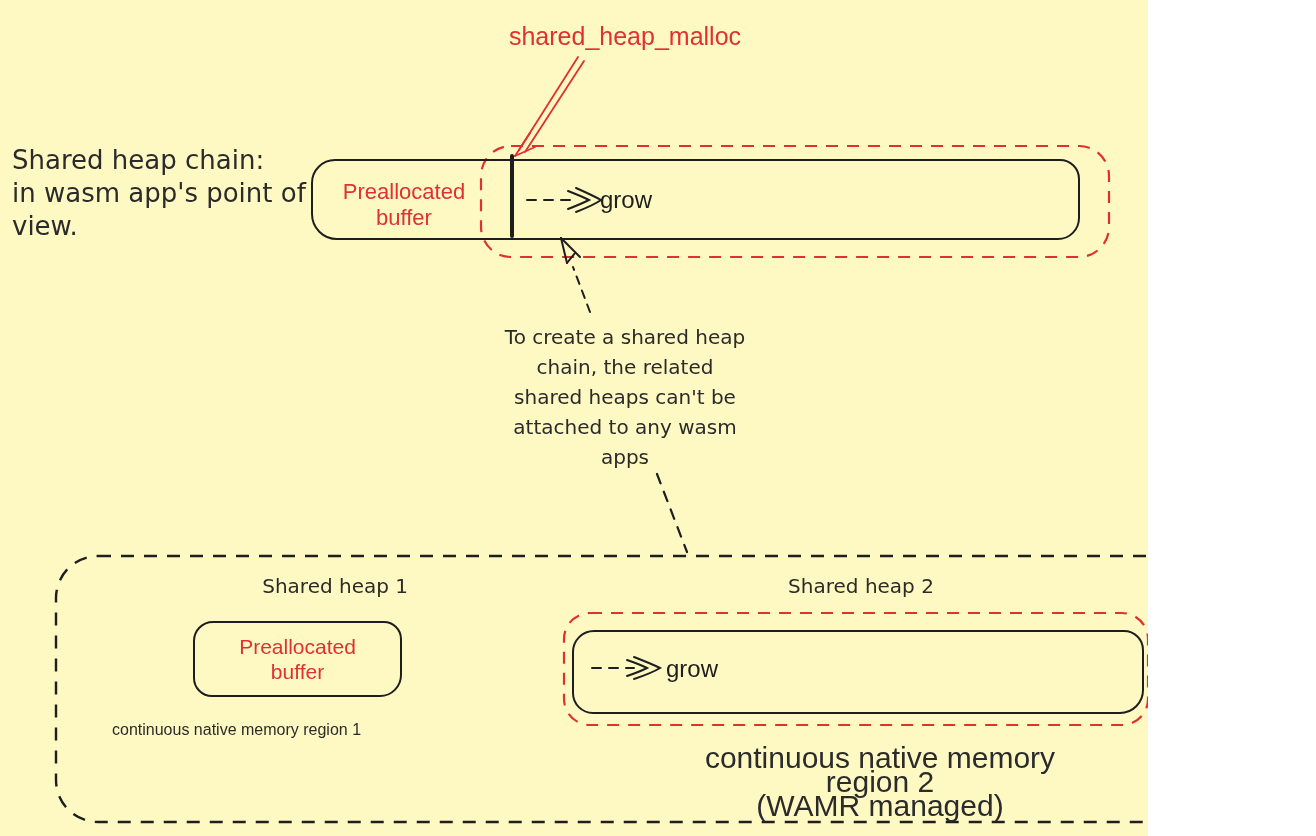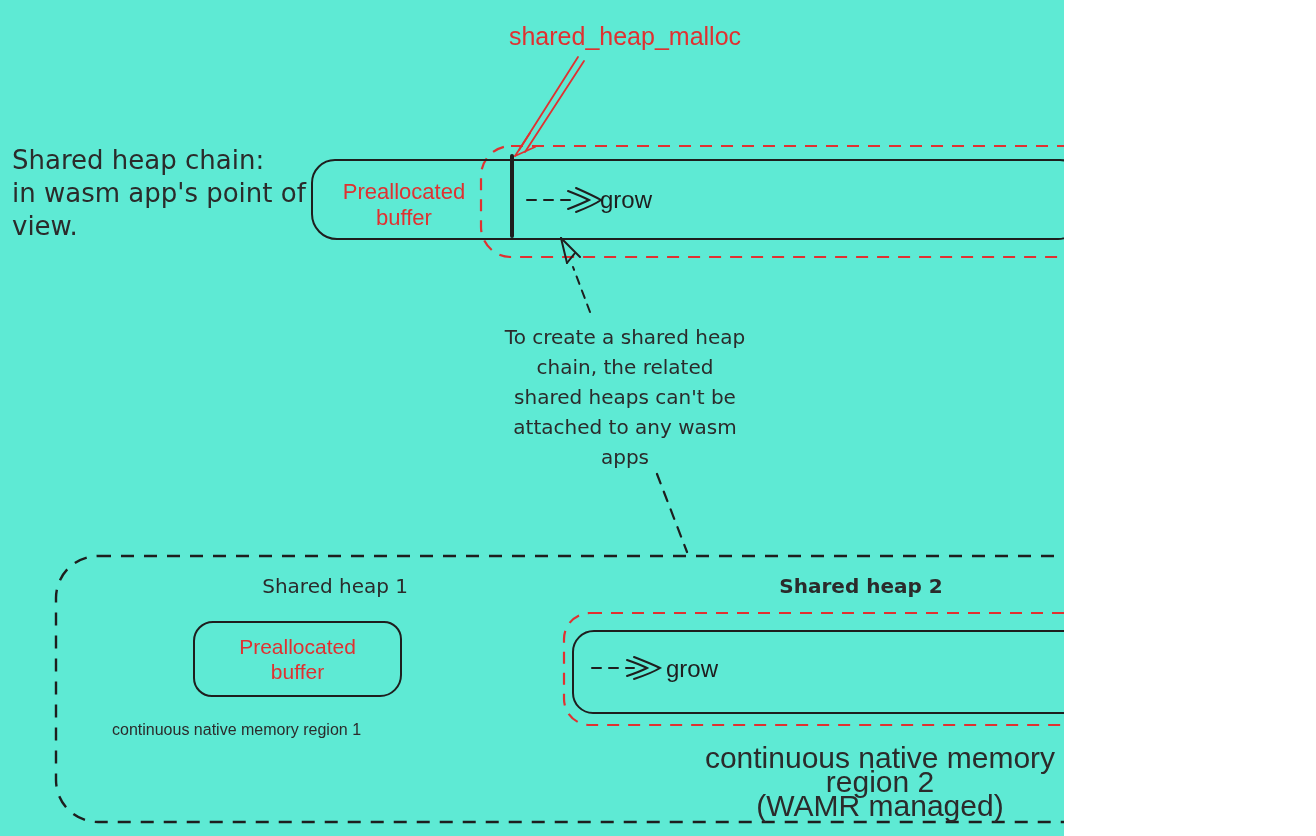--- a/index.html
+++ b/index.html
@@ -1,23 +1,23 @@
 <!DOCTYPE html>
 <html><head>
 <meta charset="utf-8">
 <style>
   html, body {
     margin: 0;
     padding: 0;
   }
   .canvas {
     position: relative;
-    width: 1064px;
+    width: 1148px;
     height: 836px;
-    background: #5eead4;
+    background: #fef9c3;
     overflow: hidden;
     font-family: "DejaVu Sans", sans-serif;
     color: #2B2B2B;
   }
   .overlay {
     position: absolute;
     left: 0;
     top: 0;
     width: 1316px;
     height: 836px;
@@ -95,21 +95,20 @@
     text-align: left;
     font-family: "Liberation Sans", sans-serif;
     font-size: 16px;
     line-height: 24px;
     color: #2B2B2B;
   }
   .heap2-title {
     left: 746px; top: 574px; width: 230px;
     text-align: center;
     font-size: 20px;
-    font-weight: bold;
   }
   .heap2-box {
     left: 572px; top: 630px; width: 568px; height: 80px;
     border: 2px solid #1E1E1E;
     border-radius: 22px 20px 24px 21px;
   }
   .grow-label-heap2 {
     left: 666px; top: 655px;
     font-family: "Liberation Sans", sans-serif;
     font-size: 24px;

